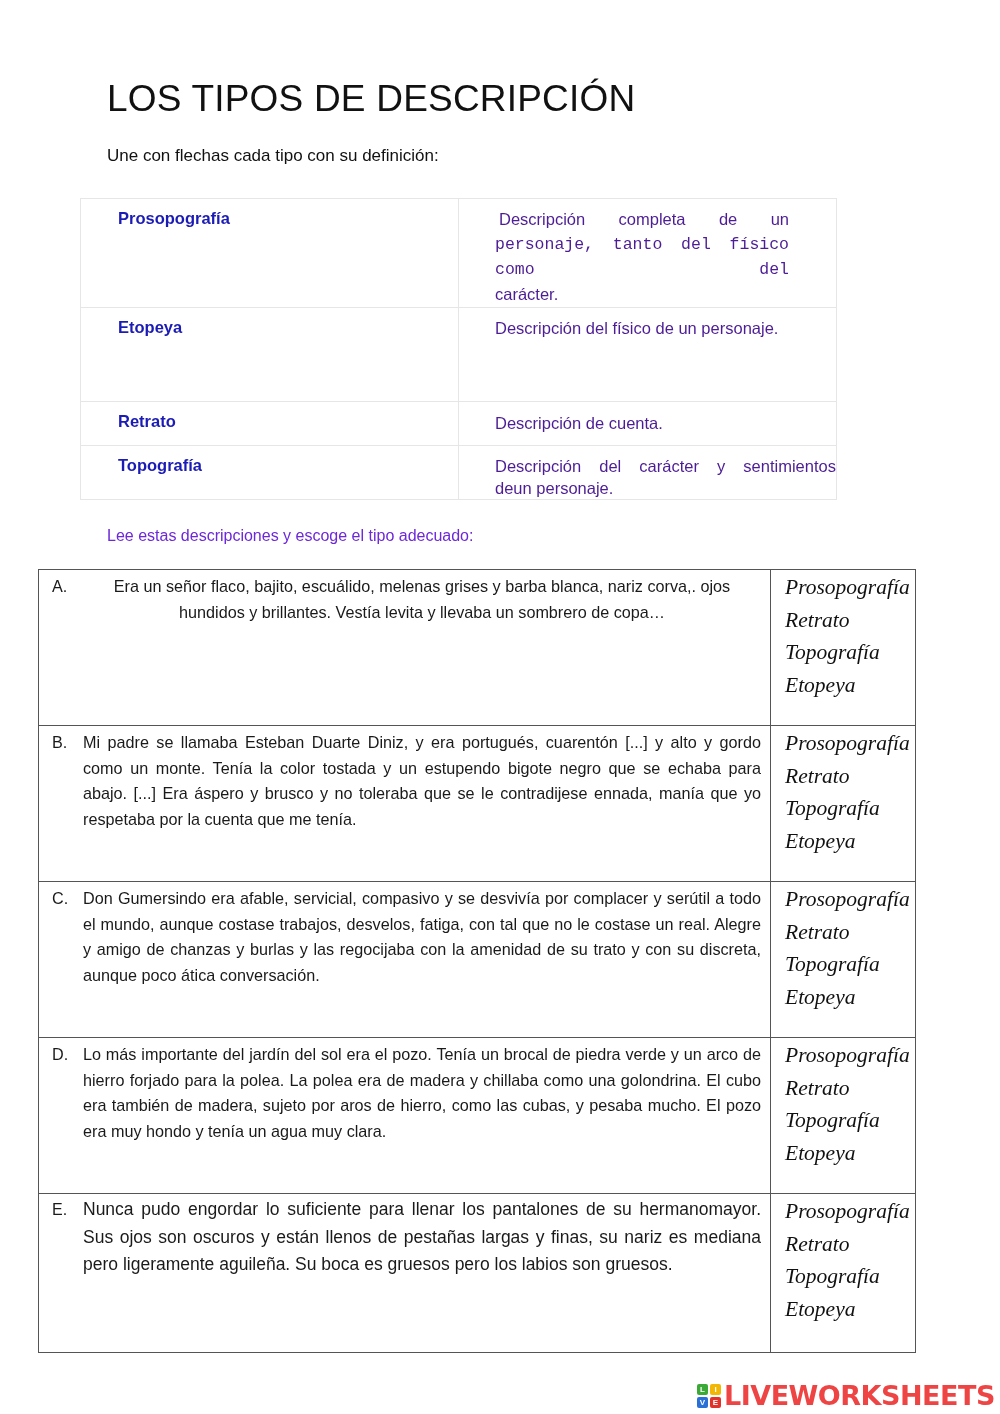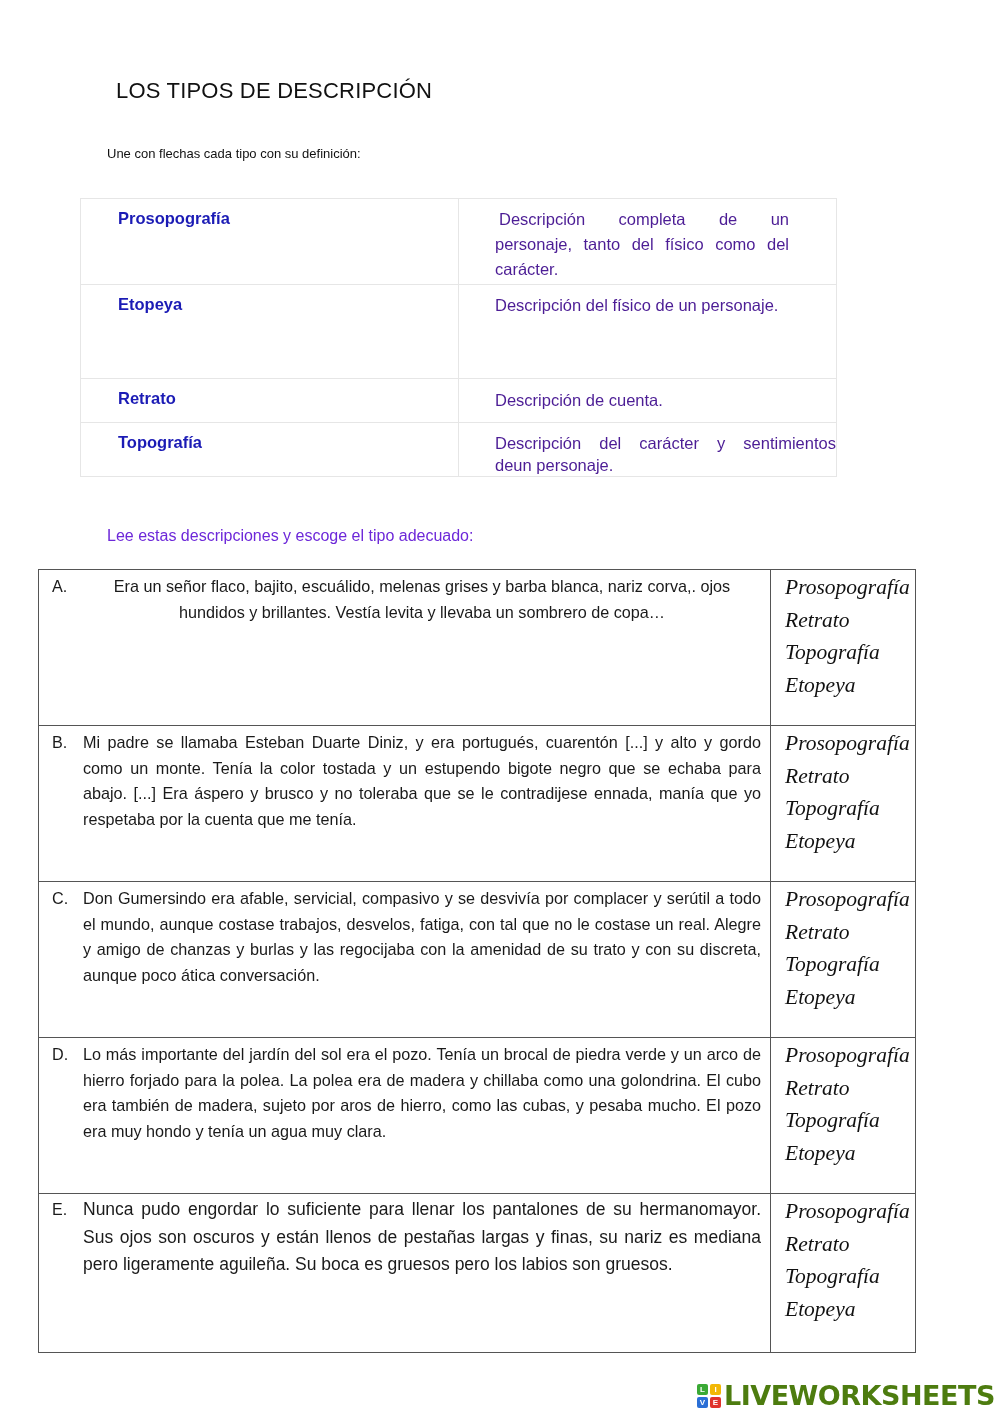--- a/index.html
+++ b/index.html
@@ -2,24 +2,24 @@
 <html><head>
   <meta charset="utf-8">
   <style>
     html, body { margin: 0; padding: 0; }
     body {
       width: 1000px; height: 1414px; position: relative; background: #ffffff;
       font-family: "Liberation Sans", sans-serif; color: #111; overflow: hidden;
     }
     .title {
       position: absolute; left: 107px; top: 78px;
-      font-size: 22px; font-weight: normal; letter-spacing: 0.2px; color: #111; margin-left: 9px;
+      font-size: 37px; font-weight: normal; letter-spacing: 0.2px; color: #111;
     }
     .subtitle {
-      position: absolute; left: 107px; top: 146px; font-size: 13px; color: #111;
+      position: absolute; left: 107px; top: 146px; font-size: 17px; color: #111;
     }
     
     .match-table {
       position: absolute; left: 80px; top: 198px; width: 757px;
       border-collapse: collapse; border: 1px solid #e6e6e6;
     }
     .match-table td {
       border: 1px solid #e6e6e6; vertical-align: top; padding: 0;
     }
     .match-table td.term {
@@ -71,36 +71,36 @@
       display: grid; grid-template-columns: 11px 11px; grid-template-rows: 11px 11px;
       gap: 2px; margin-right: 3px;
     }
     .logo-icon span {
       display: flex; align-items: center; justify-content: center;
       color: #fff; font-size: 8px; font-weight: bold; border-radius: 2px;
       font-family: "Liberation Sans", sans-serif;
     }
     .logo-text {
       font-family: "DejaVu Sans", sans-serif; font-weight: bold;
-      font-size: 27px; color: #4d7c0f; letter-spacing: -0.5px;
+      font-size: 27px; color: #ef4444; letter-spacing: -0.5px;
     }
   </style>
 </head>
 <body>
 
 <div class="title">LOS TIPOS DE DESCRIPCIÓN</div>
 <div class="subtitle">Une con flechas cada tipo con su definición:</div>
 
 <table class="match-table">
   <tbody>
       <tr class="r1">
     <td class="term">Prosopografía</td>
     <td class="def">
       <span style="text-align:justify;text-align-last:justify;padding-left:4px;width:290px;">Descripción completa de un</span>
-      <span style="text-align:justify;text-align-last:justify;width:294px;">personaje, tanto del físico como del</span>
+      <span style="text-align:justify;text-align-last:justify;width:294px;font-family:Liberation Mono, monospace;">personaje, tanto del físico como del</span>
       <span>carácter.</span>
     </td>
   </tr>
   <tr class="r2">
     <td class="term">Etopeya</td>
     <td class="def" style="">
       <span>Descripción del físico de un personaje.</span>
     </td>
   </tr>
   <tr class="r3">

